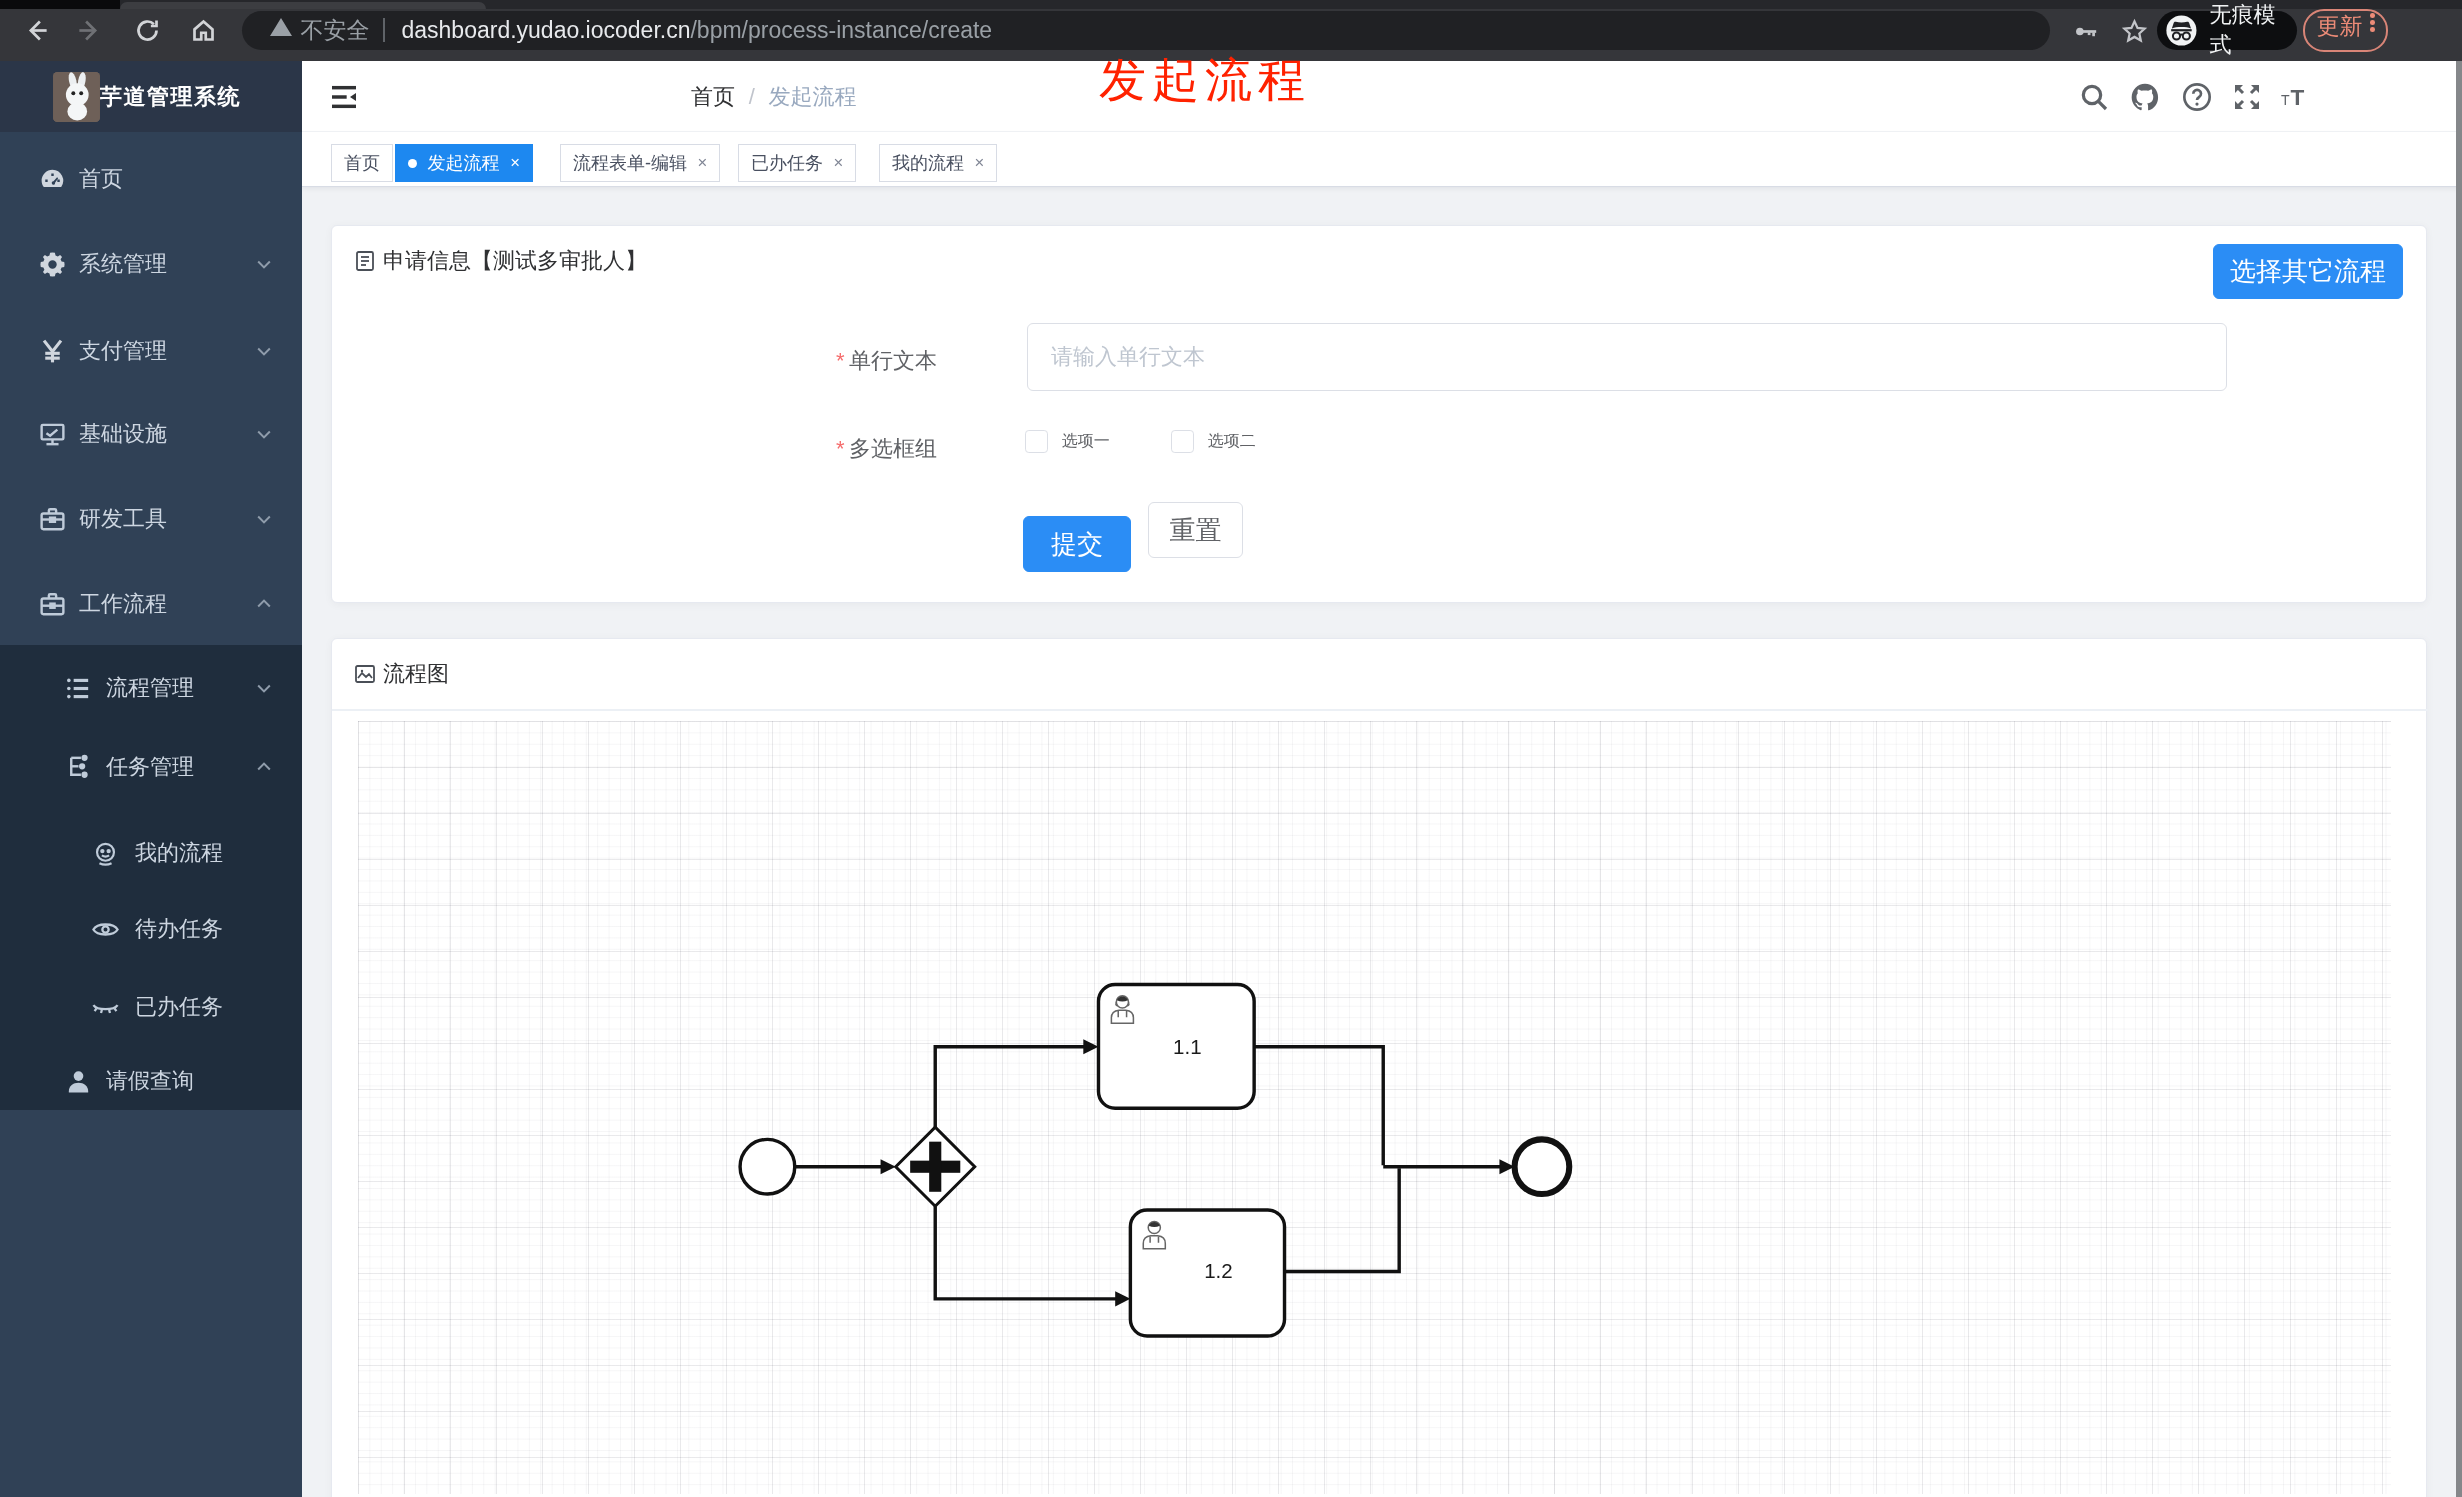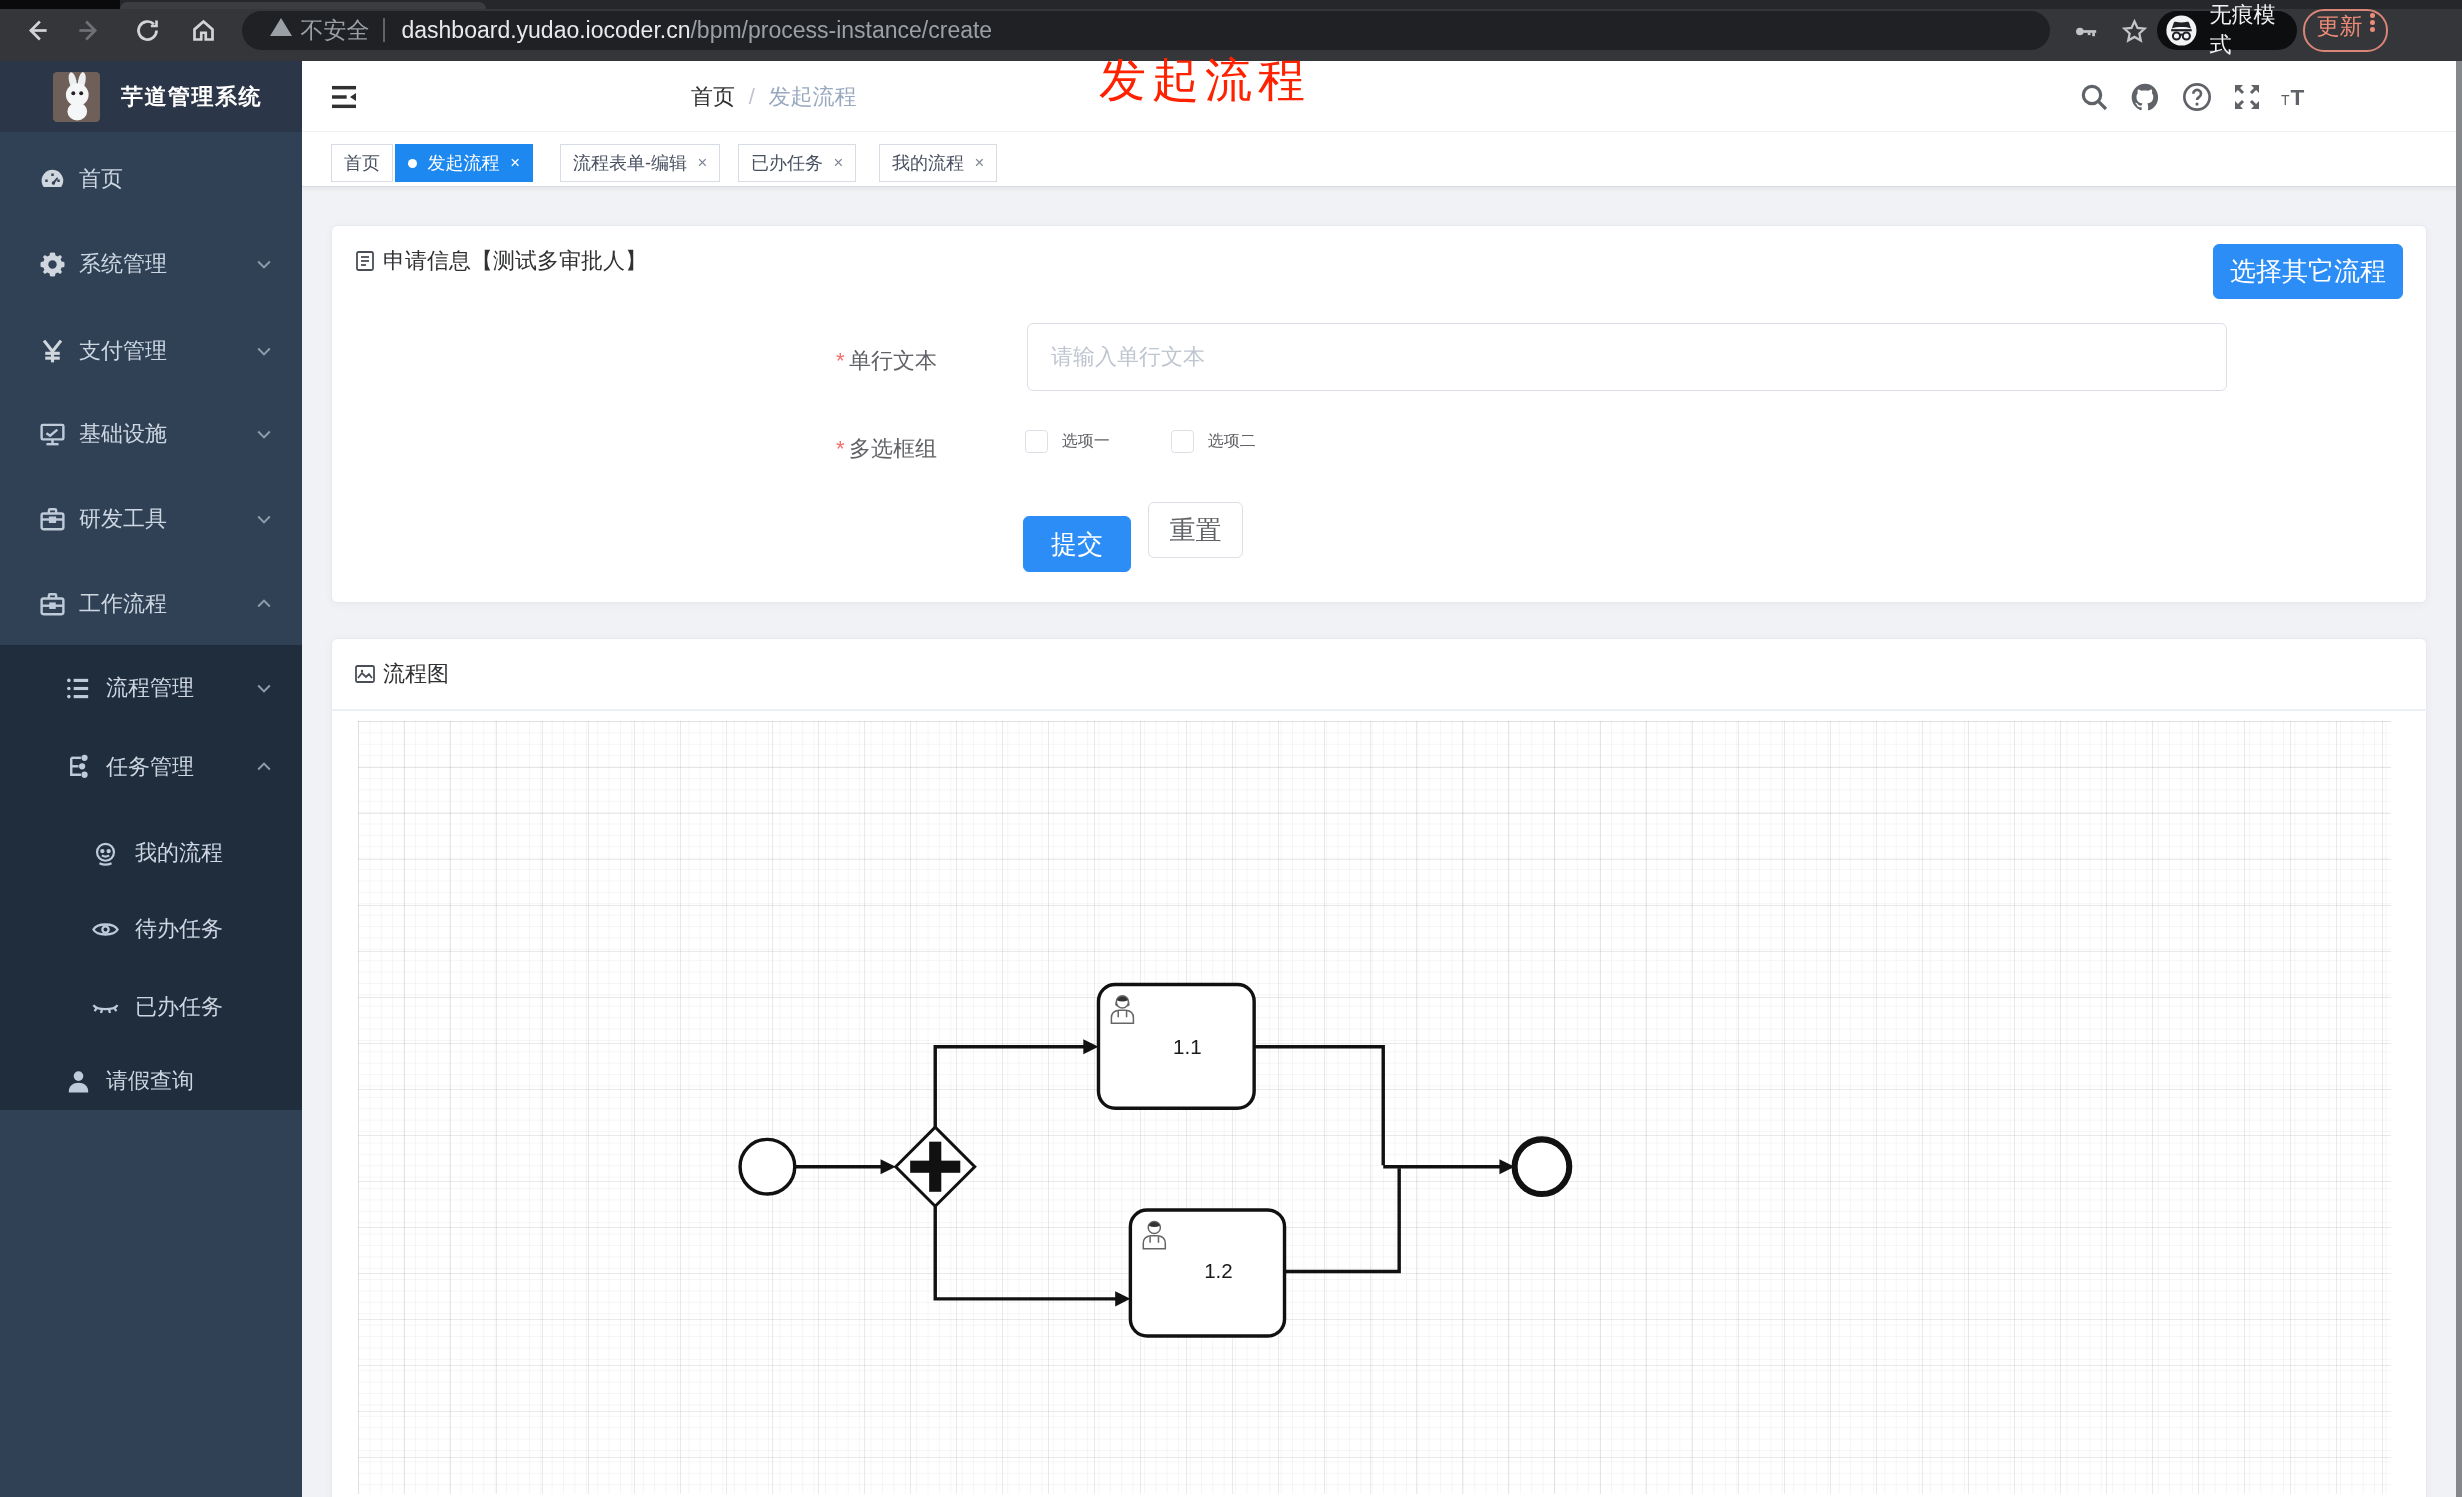--- a/index.html
+++ b/index.html
@@ -19,21 +19,21 @@
   .urlbar .domain { color:#e8eaed; }
   .incog { position:absolute; left:2157px; top:10.6px; width:140px; height:39px; background:#0d0e10; border-radius:20px; display:flex; align-items:center; color:#f1f3f4; font-size:22px; }
   .update { position:absolute; left:2303px; top:9px; width:85px; height:43px; border:2.3px solid #d98577; border-radius:21px; color:#ec8b77; font-size:23px; display:flex; justify-content:center; gap:7.6px; }
   .upd-dots { display:inline-block; width:4.6px; }
   .upd-dots i { display:block; width:4.6px; height:4.6px; border-radius:50%; background:#ec8b77; margin:2.3px 0; }
 
   
   .appheader { position:absolute; left:302px; top:61px; width:2160px; height:71px; background:#fff; border-bottom:1.5px solid #f1f3f6; }
   .logoarea { position:absolute; left:0; top:61px; width:302px; height:71px; background:#2b3648; display:flex; align-items:center; }
   .logo-img { width:47px; height:50px; margin-left:53px; border-radius:4.6px; background:#6b5d55; overflow:hidden; }
-  .app-title { color:#fff; font-size:22px; font-weight:bold; letter-spacing:1.5px; margin-left:21px; }
+  .app-title { color:#fff; font-size:22px; font-weight:bold; letter-spacing:1.5px; }
   .crumb { position:absolute; left:389px; top:0; height:71px; display:flex; align-items:center; font-size:22px; color:#303133; gap:13.7px; }
   .crumb .sep { color:#c0c4cc; }
   .crumb .cur { color:#99a9bf; }
   .hd-ic { position:absolute; top:20px; width:32px; height:32px; color:#5f6368; }
   .hd-ic svg { width:32px; height:32px; display:block; }
 
   
   .tagsbar { position:absolute; left:302px; top:132px; width:2160px; height:55px; background:#fff; border-bottom:1.5px solid #d8dce5; box-shadow:0 1.5px 4.6px rgba(0,21,41,.06); }
   .tag { position:absolute; top:12px; height:38px; border:1.5px solid #d8dce5; background:#fff; color:#495060; font-size:18px; display:flex; align-items:center; justify-content:center; gap:10.6px; padding:0 12px; cursor:pointer; }
   .tag .x { color:#808695; font-size:16.7px; }

